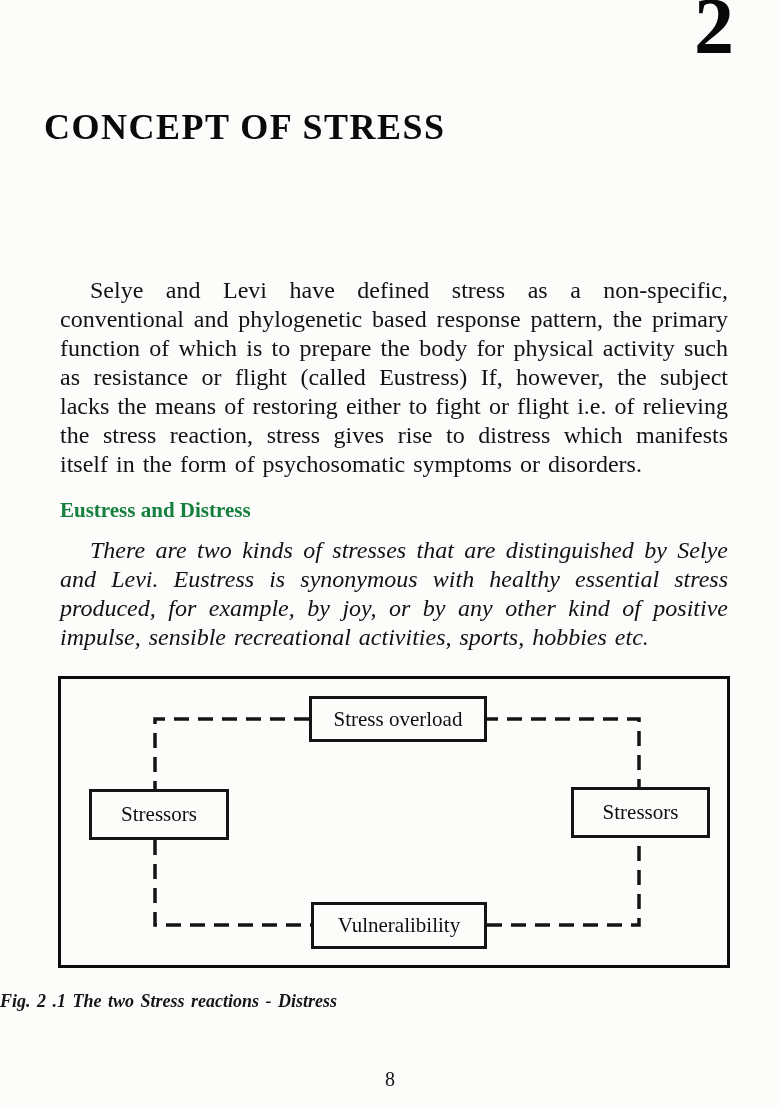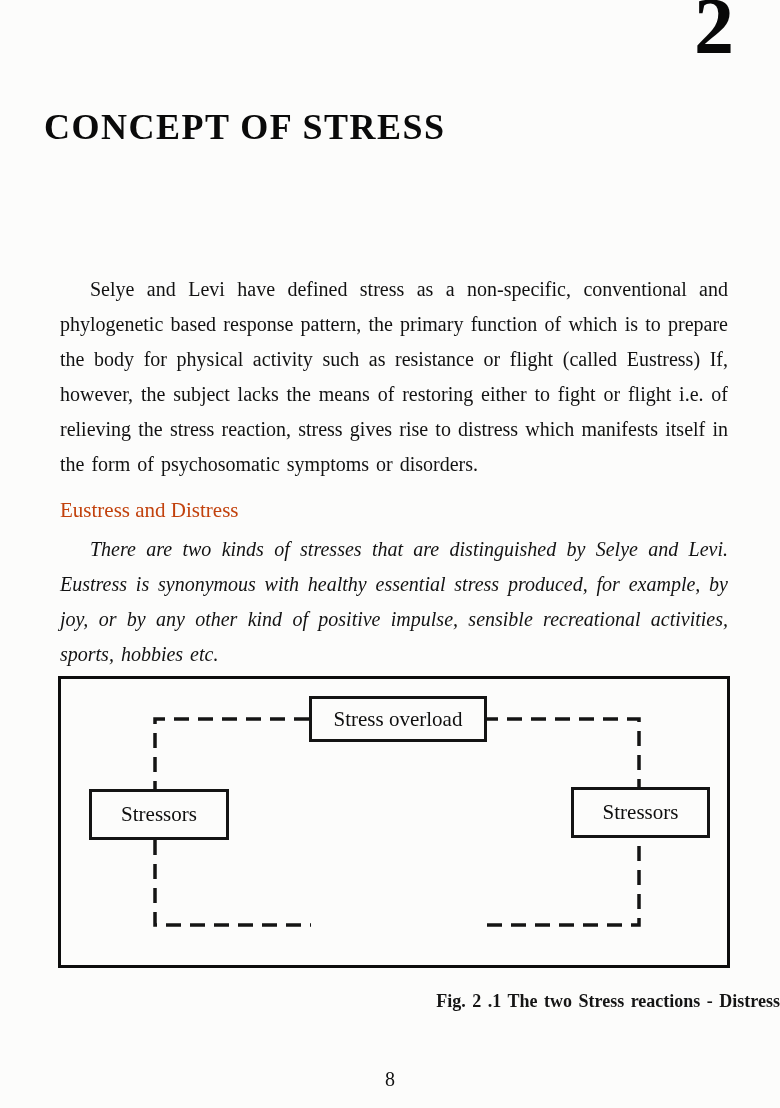--- a/index.html
+++ b/index.html
@@ -33,35 +33,35 @@
     font-size: 36px;
     font-weight: bold;
     letter-spacing: 1.5px;
     color: #0a0a0a;
     white-space: nowrap;
   }
   .body-para {
     position: absolute;
     left: 60px;
     width: 668px;
-    font-size: 20px;
-    line-height: 35px;
+    font-size: 24px;
+    line-height: 29px;
     text-align: justify;
     text-indent: 30px;
     color: #121212;
     word-spacing: 2px;
   }
   .para-1 { top: 252px; }
   .section-heading {
     position: absolute;
     left: 60px;
     top: 481px;
     font-size: 21px;
-    font-weight: normal;
-    color: #c2410c;
+    font-weight: bold;
+    color: #15803d;
   }
   .para-2 { top: 512px; font-style: italic; }
   .distress-label {
     position: absolute;
     left: 0;
     top: 641px;
     width: 100%;
     text-align: center;
     font-size: 23px;
     font-weight: bold;
@@ -96,23 +96,24 @@
   }
   .node-top    { left: 248px; top: 17px;  width: 178px; height: 46px; }
   .node-left   { left: 28px;  top: 110px; width: 140px; height: 51px; }
   .node-right  { left: 510px; top: 108px; width: 139px; height: 51px; }
   .node-bottom { left: 250px; top: 223px; width: 176px; height: 47px; }
   .figure-caption {
     position: absolute;
     left: 0;
     top: 991px;
     width: 100%;
-    text-align: right;
+    text-align: left;
     font-size: 18px;
     font-weight: bold;
+    font-style: italic;
     color: #151515;
     word-spacing: 2px;
   }
   .page-number {
     position: absolute;
     left: 0;
     top: 1068px;
     width: 100%;
     text-align: center;
     font-size: 20px;
@@ -142,19 +143,20 @@
       <path d="M94,161 L94,246 L250,246" fill="none" stroke="#141414" stroke-width="3.5" stroke-dasharray="15 9"></path>
       <path d="M426,246 L578,246 L578,159" fill="none" stroke="#141414" stroke-width="3.5" stroke-dasharray="15 9"></path>
     </svg>
 
     <div class="node node-top">Stress overload</div>
 
     <div class="node node-left">Stressors</div>
 
     <div class="node node-right">Stressors</div>
 
+    <div class="node node-bottom">Vulneralibility</div>
   </div>
 
   <div class="figure-caption">Fig. 2 .1 The two Stress reactions - Distress</div>
 
   <div class="page-number">8</div>
 
 </div>
 
 </body></html>

